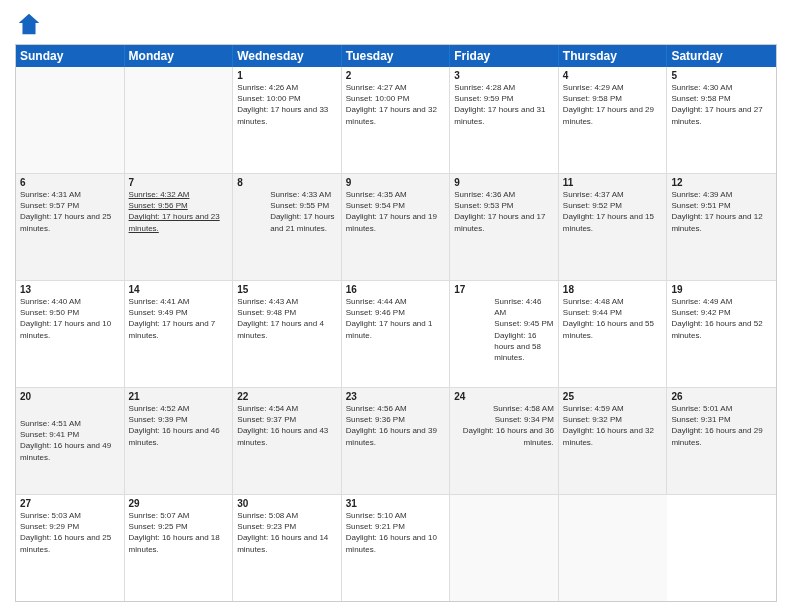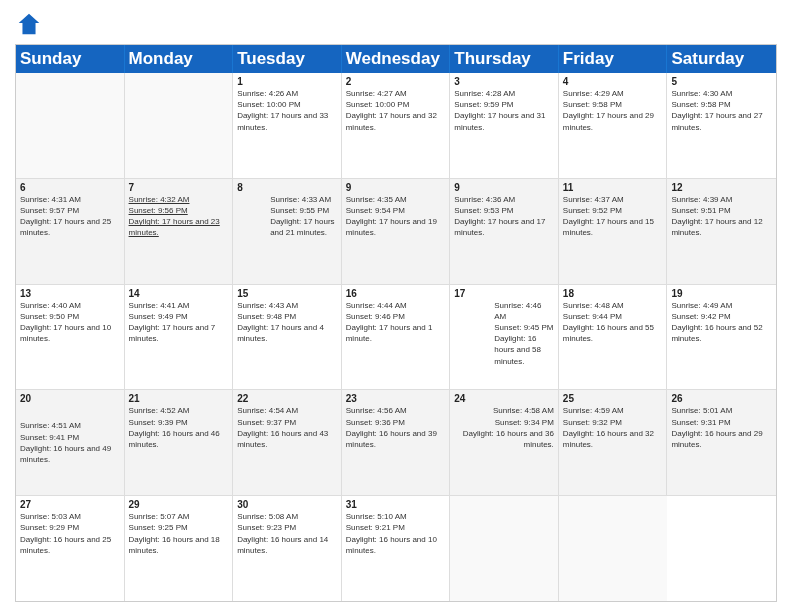--- a/index.html
+++ b/index.html
@@ -61,21 +61,21 @@
       flex-direction: column;
       border: 1px solid #ccc;
     }
     .cal-header {
       display: grid;
       grid-template-columns: repeat(7, 1fr);
       background: #1565c0;
     }
     .cal-header-cell {
       color: #fff;
-      font-size: 17px;
+      font-size: 12px;
       font-weight: bold;
       padding: 4px 4px;
       text-align: left;
       border-right: 1px solid #1976d2;
     }
     .cal-header-cell:last-child { border-right: none; }
     .cal-body {
       flex: 1;
       display: flex;
       flex-direction: column;
@@ -137,24 +137,24 @@
     <div class="title-block">
       <div class="month-year"></div>
       <div class="location"></div>
     </div>
   </div>
 
   <div class="calendar">
     <div class="cal-header">
     <div class="cal-header-cell">Sunday</div>
         <div class="cal-header-cell">Monday</div>
+        <div class="cal-header-cell">Wednesday</div>
         <div class="cal-header-cell">Tuesday</div>
-        <div class="cal-header-cell">Wednesday</div>
+        <div class="cal-header-cell">Friday</div>
         <div class="cal-header-cell">Thursday</div>
-        <div class="cal-header-cell">Friday</div>
         <div class="cal-header-cell">Saturday</div>
       </div>
     <div class="cal-body">
     <div class="cal-row">
           <div class="cal-cell empty"></div>
           <div class="cal-cell empty"></div>
           <div class="cal-cell">
             <span class="day-num">1</span>
             <div class="info" style="white-space: pre-line;">Sunrise: 4:26 AM
 Sunset: 10:00 PM

